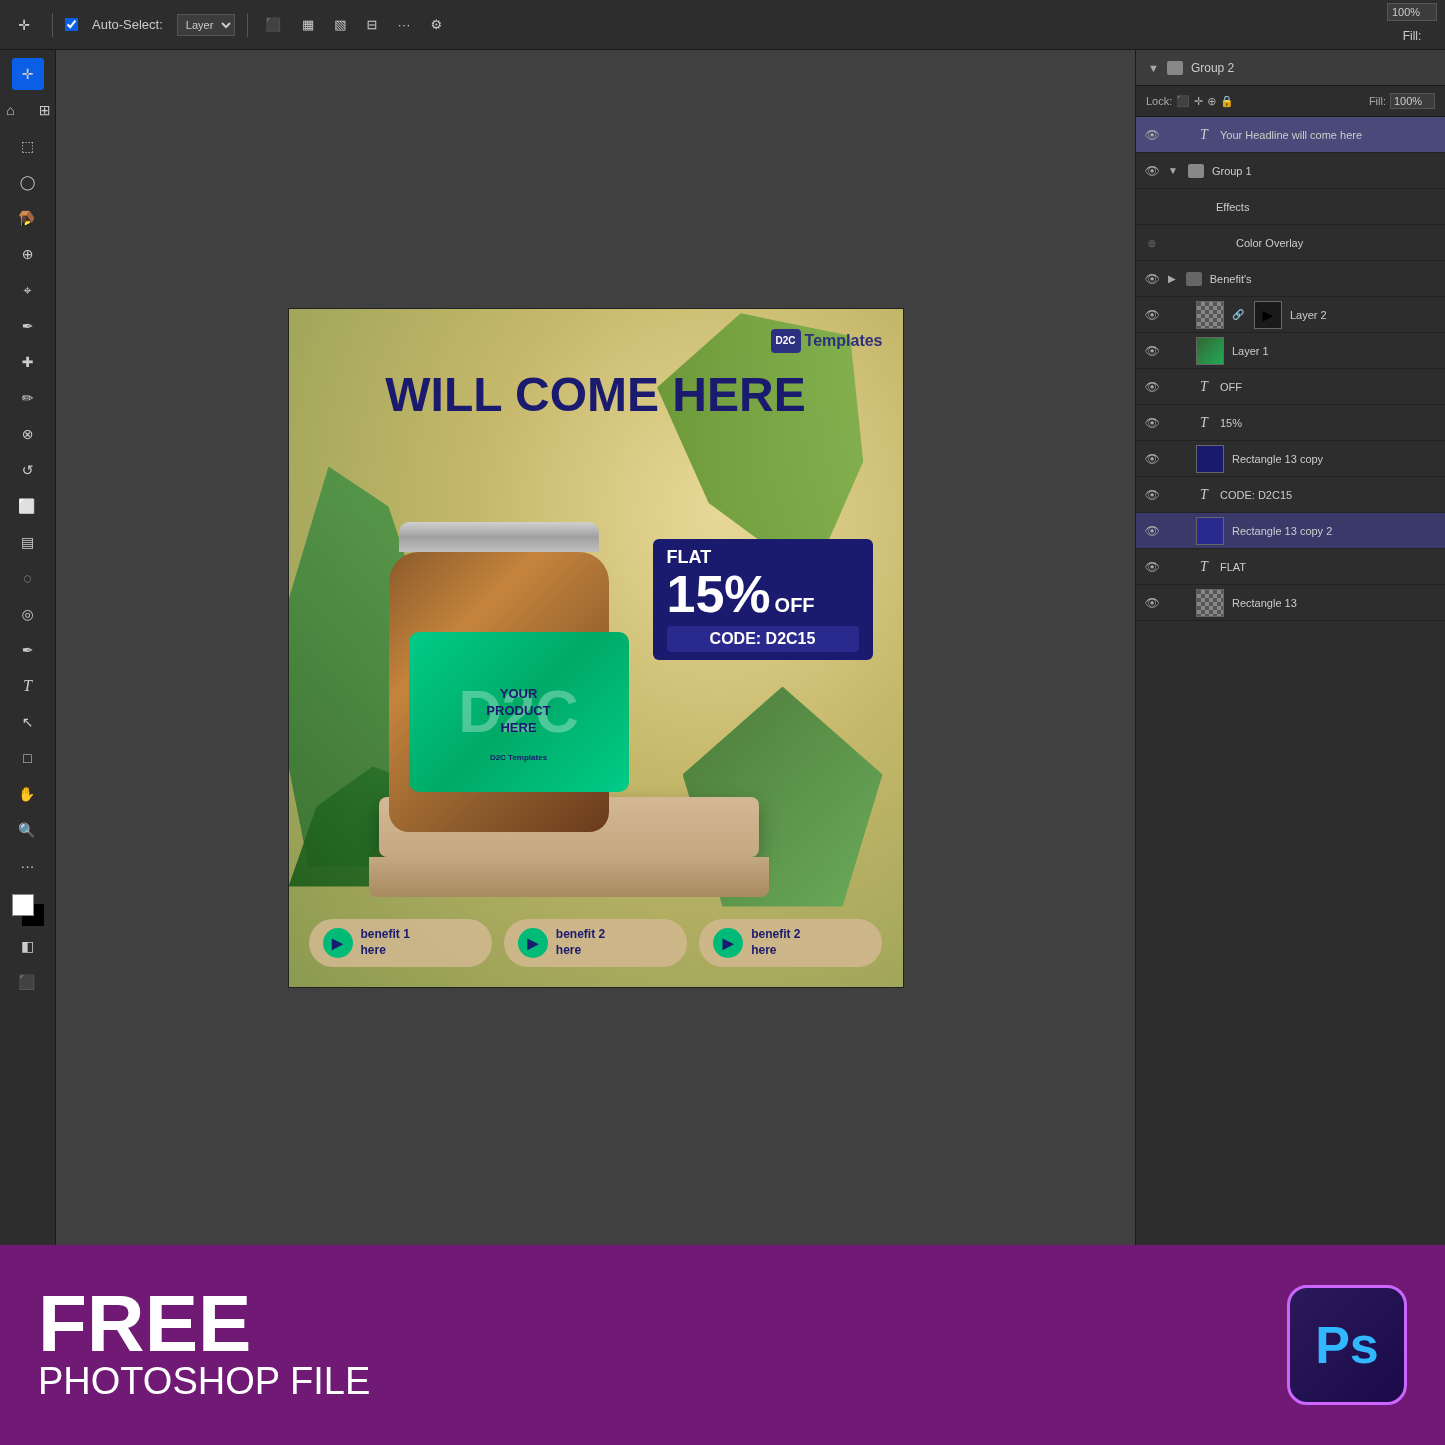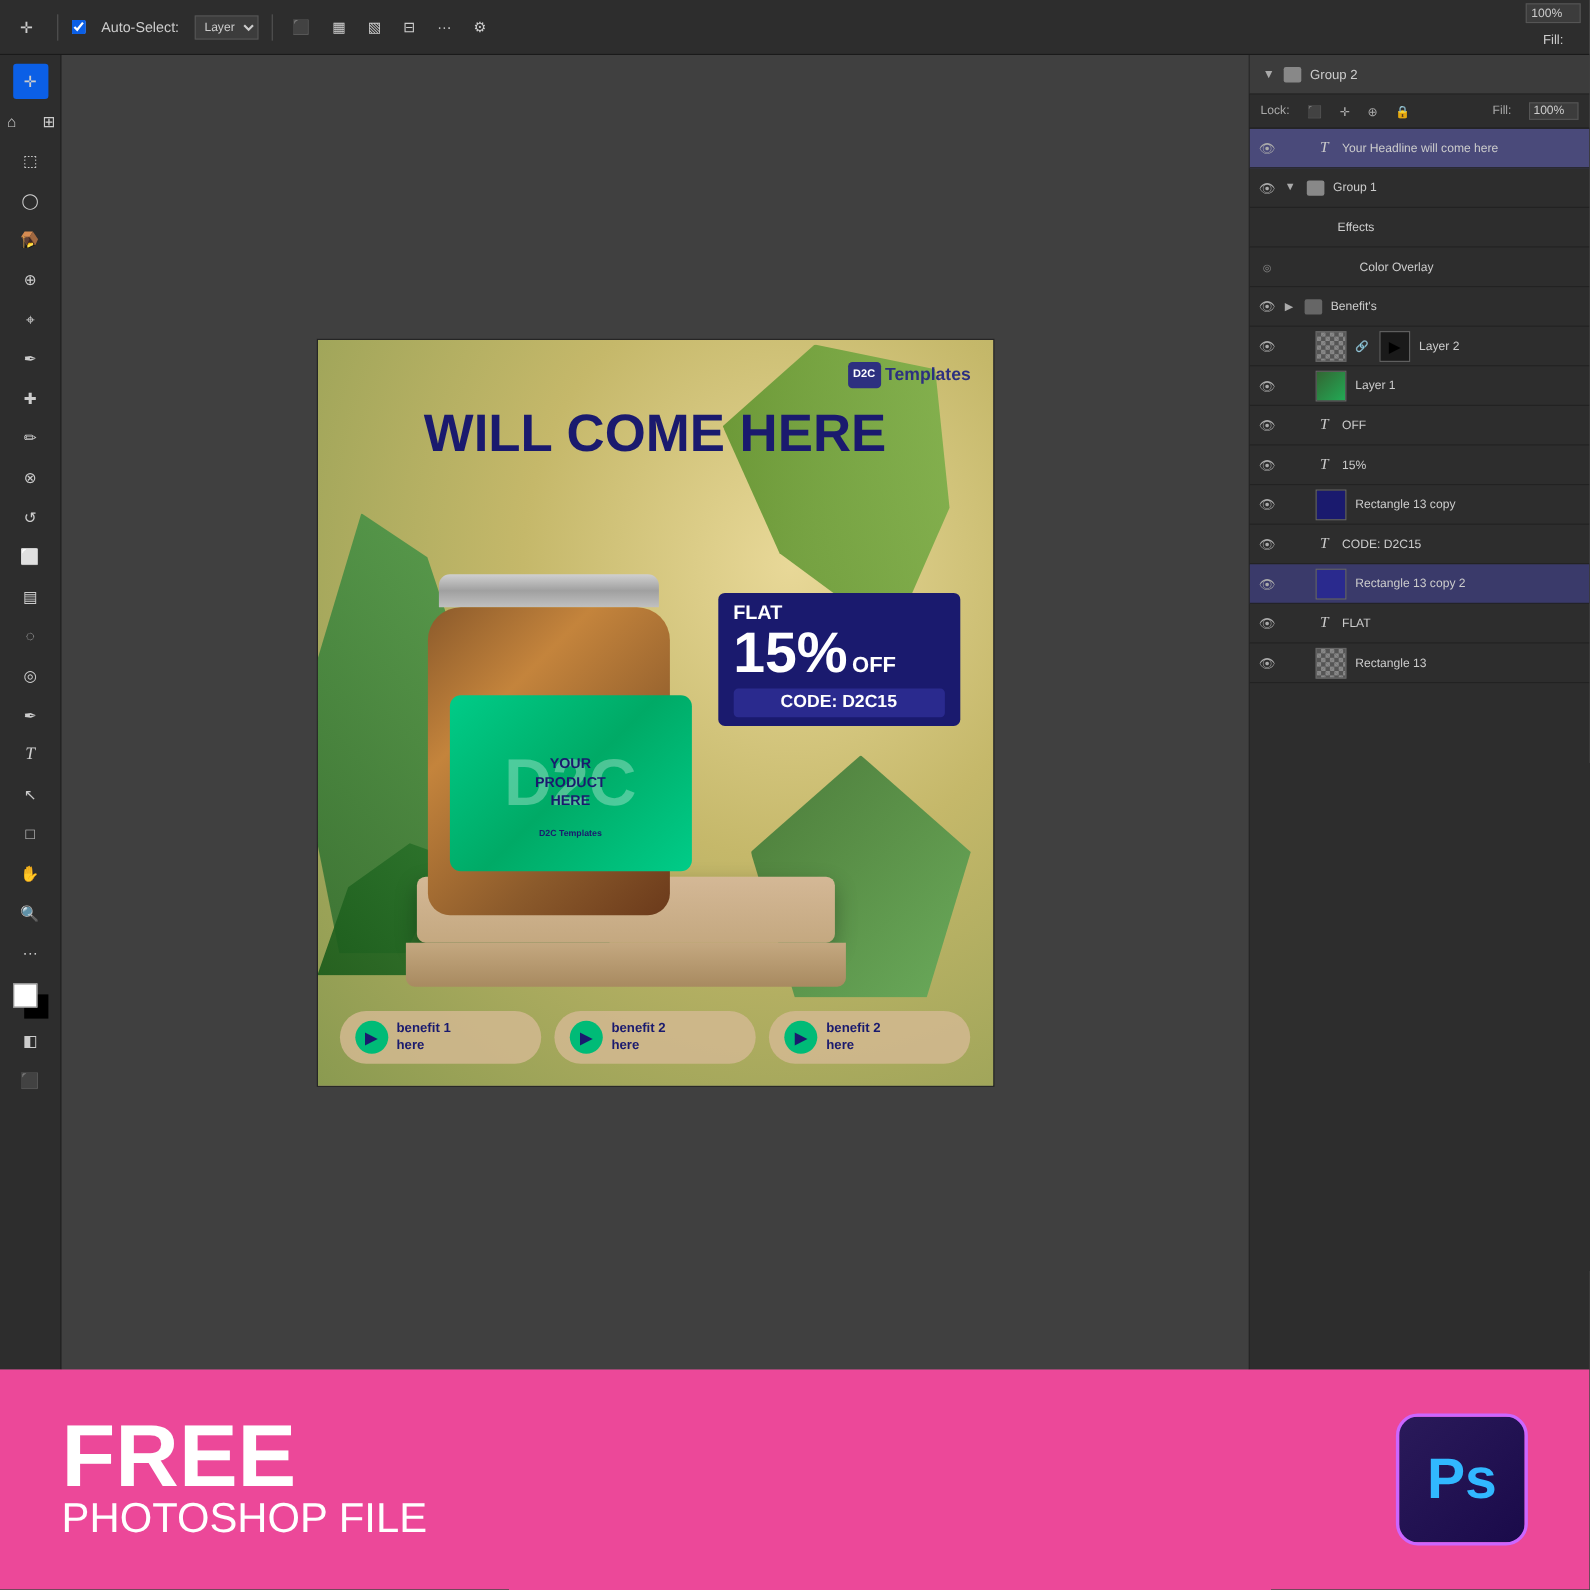--- a/index.html
+++ b/index.html
@@ -403,21 +403,21 @@
     .panel-header-text {
       color: #ccc;
       font-size: 12px;
     }
     .layers-lock-bar {
       height: 30px;
       background: #2d2d2d;
       display: flex;
       align-items: center;
       padding: 15px 10px;
-      gap: 16px;
+      gap: 4px;
       border-bottom: 1px solid #1a1a1a;
       font-size: 11px;
       color: #aaa;
     }
     .layers-list {
       flex: 1;
       overflow-y: auto;
       background: #2d2d2d;
     }
     .layer-item {
@@ -487,24 +487,24 @@
       flex: 1;
       white-space: nowrap;
       overflow: hidden;
       text-overflow: ellipsis;
     }
 
     
     .bottom-bar {
       width: 100%;
       height: 200px;
-      background: #ec4899;
-      display: flex;
-      align-items: center;
-      padding: 0 56px;
+      background: #701a75;
+      display: flex;
+      align-items: center;
+      padding: 0 38px;
       position: relative;
     }
     .bottom-bar-text {
       flex: 1;
     }
     .bottom-bar-free {
       font-size: 80px;
       font-weight: 900;
       color: white;
       line-height: 0.9;

